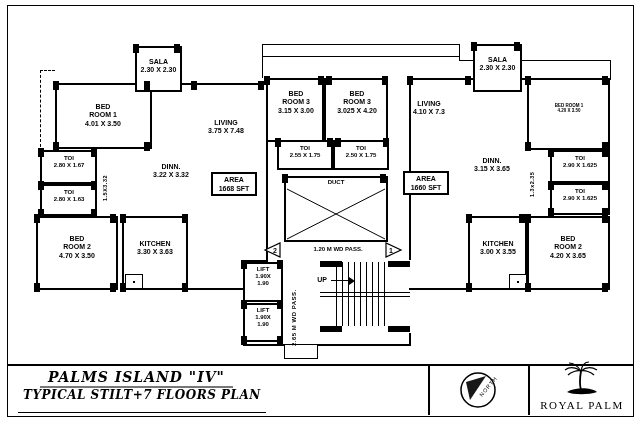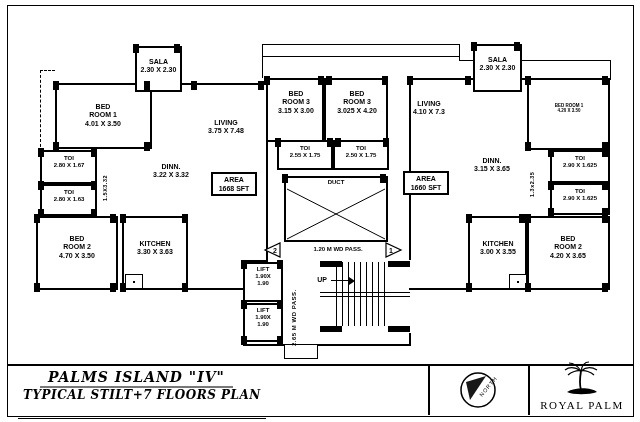--- a/index.html
+++ b/index.html
@@ -26,21 +26,21 @@
   .steps{position:absolute;background:repeating-linear-gradient(90deg,#000 0 1px,#fff 1px 6px);}
   .rail{position:absolute;background:#000;}
   .arrowhead{position:absolute;width:0;height:0;border-left:6px solid #000;
              border-top:4px solid transparent;border-bottom:4px solid transparent;}
   .kplat{position:absolute;border:1px solid #000;background:#fff;}
   .kplat::after{content:"";position:absolute;left:50%;top:50%;width:2px;height:2px;
                 margin:-1px;background:#000;}
   .f-line1{position:absolute;left:40px;top:369px;font:bold italic 14px "DejaVu Serif",serif;
            letter-spacing:1px;border-bottom:2.5px solid #777;padding:0 8px 1px;}
   .f-line2{position:absolute;left:18px;top:388px;font:bold italic 12px "DejaVu Serif",serif;
-           letter-spacing:.5px;border-bottom:1.5px solid #000;padding:0 5px 16px;}
+           letter-spacing:.5px;border-bottom:1.5px solid #000;padding:0 5px 10px;}
   .brandtext{position:absolute;left:530px;top:399px;width:104px;text-align:center;
              font:11px "Liberation Serif",serif;letter-spacing:1.5px;}
   svg{position:absolute;overflow:visible;}
 </style>
 </head>
 <body>
 
 <div id="canvas">
   <div class="frame"></div>
 

